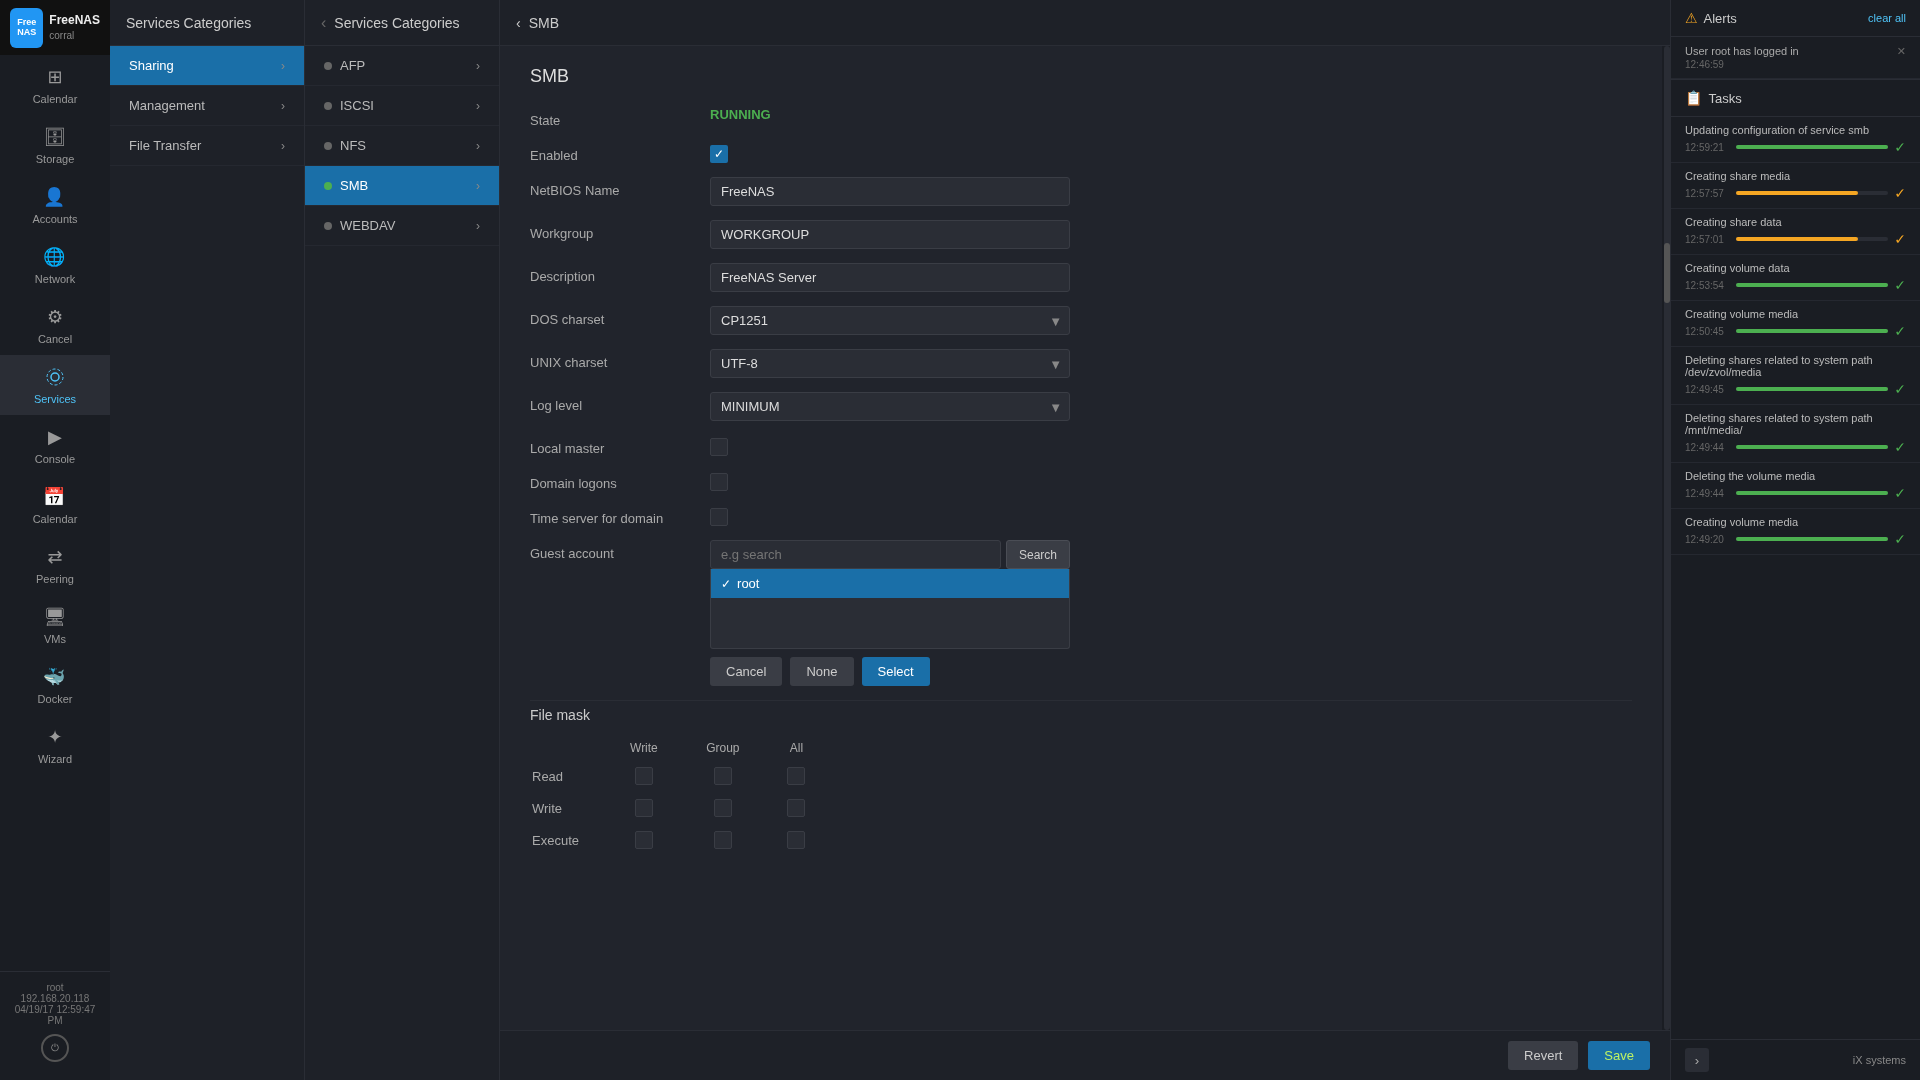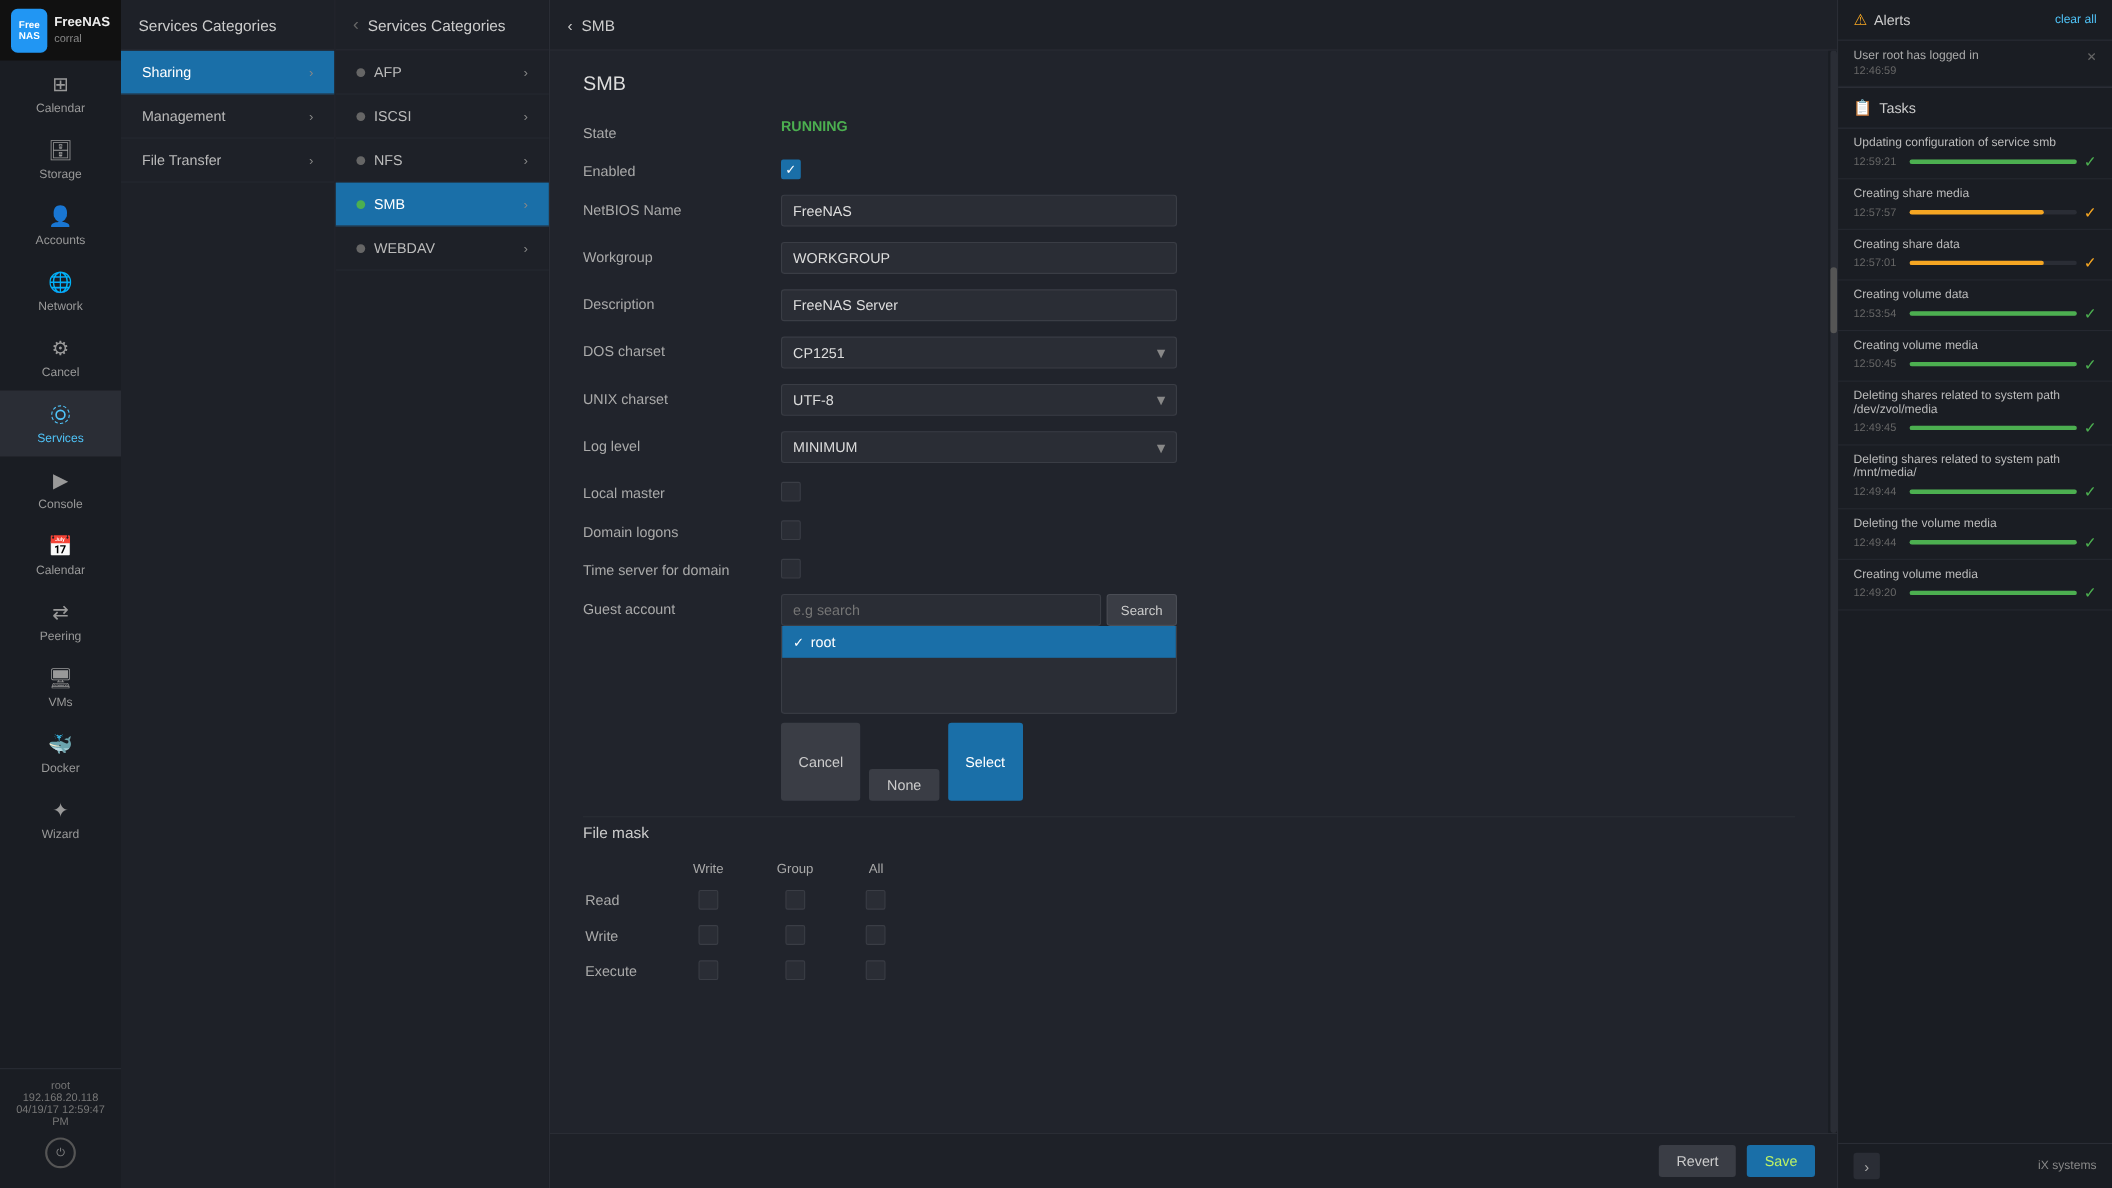--- a/index.html
+++ b/index.html
@@ -325,21 +325,21 @@
       margin-top: 8px;
     }
     .btn {
       padding: 7px 16px;
       border-radius: 3px;
       cursor: pointer;
       font-size: 13px;
       border: none;
     }
     .btn-cancel { background: #3a3d45; color: #ccc; }
-    .btn-none { background: #3a3d45; color: #ccc; margin-top: 42px; }
+    .btn-none { background: #3a3d45; color: #ccc; }
     .btn-select { background: #1a6fa8; color: white; }
     .btn-revert { background: #3a3d45; color: #ccc; }
     .btn-save { background: #1a6fa8; color: #bef264; }
 
     
     .file-mask-section {
       margin-top: 10px;
     }
     .file-mask-title {
       font-size: 14px;

